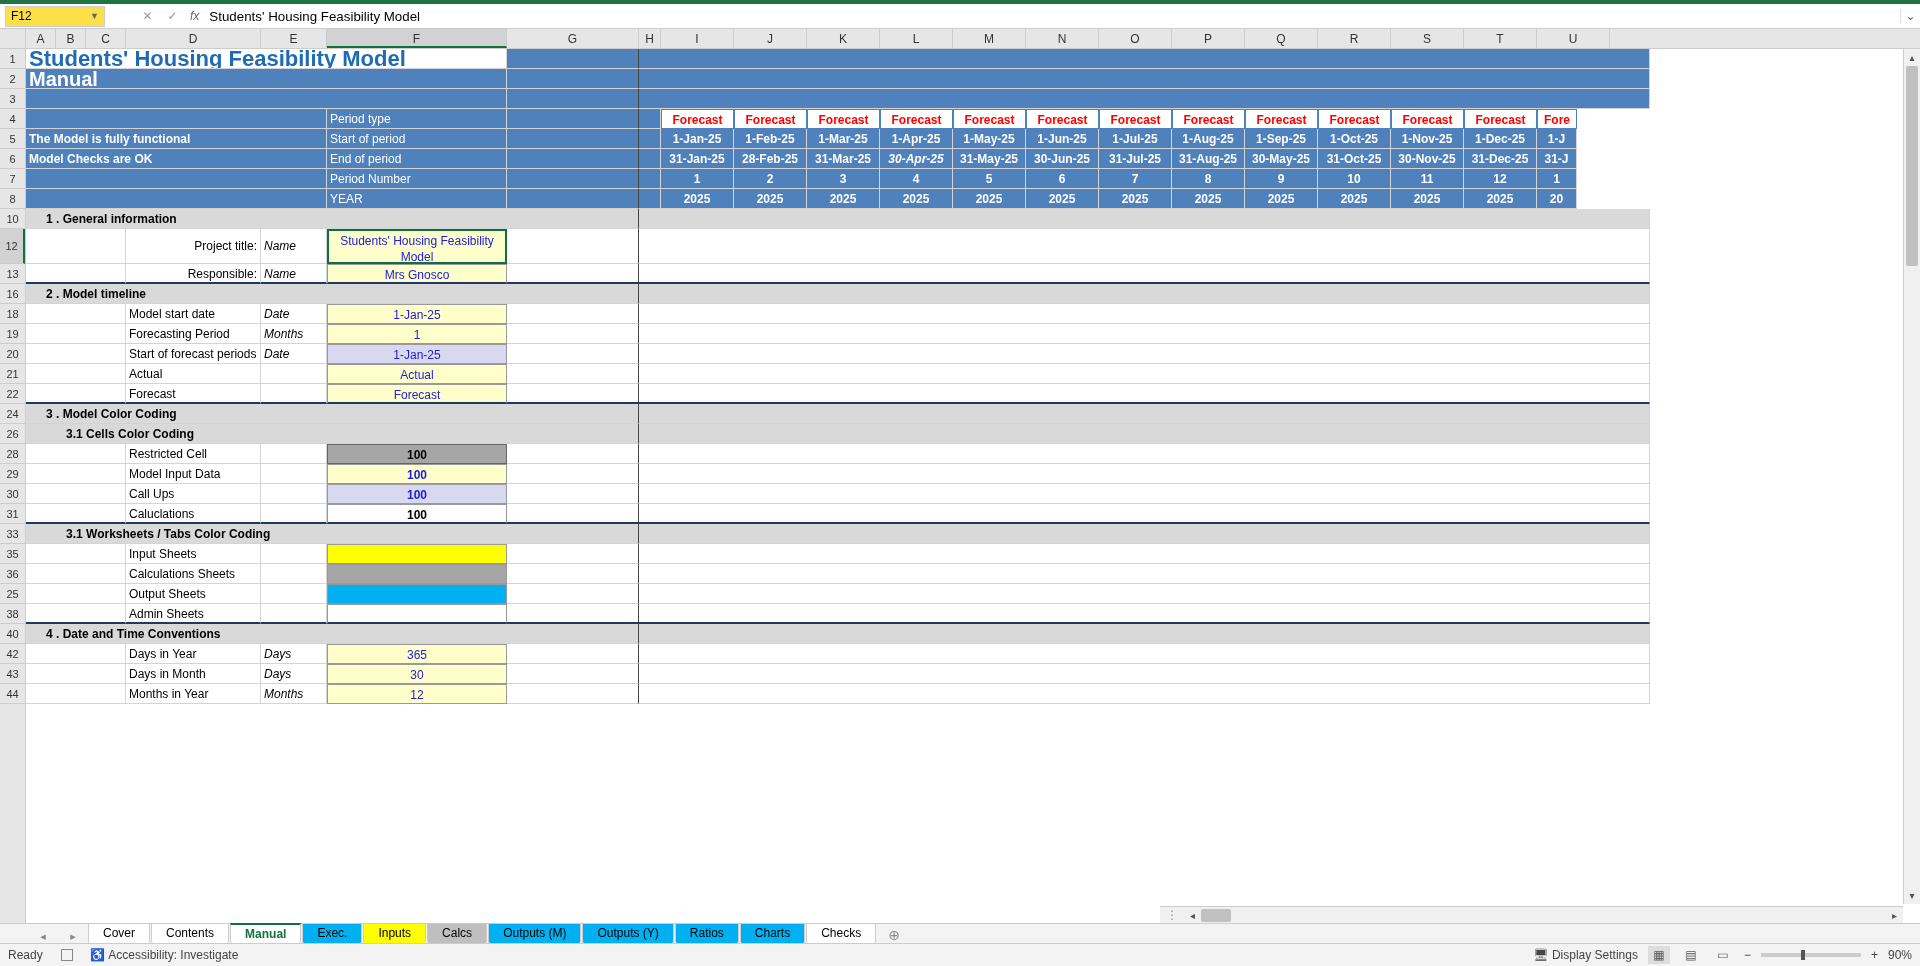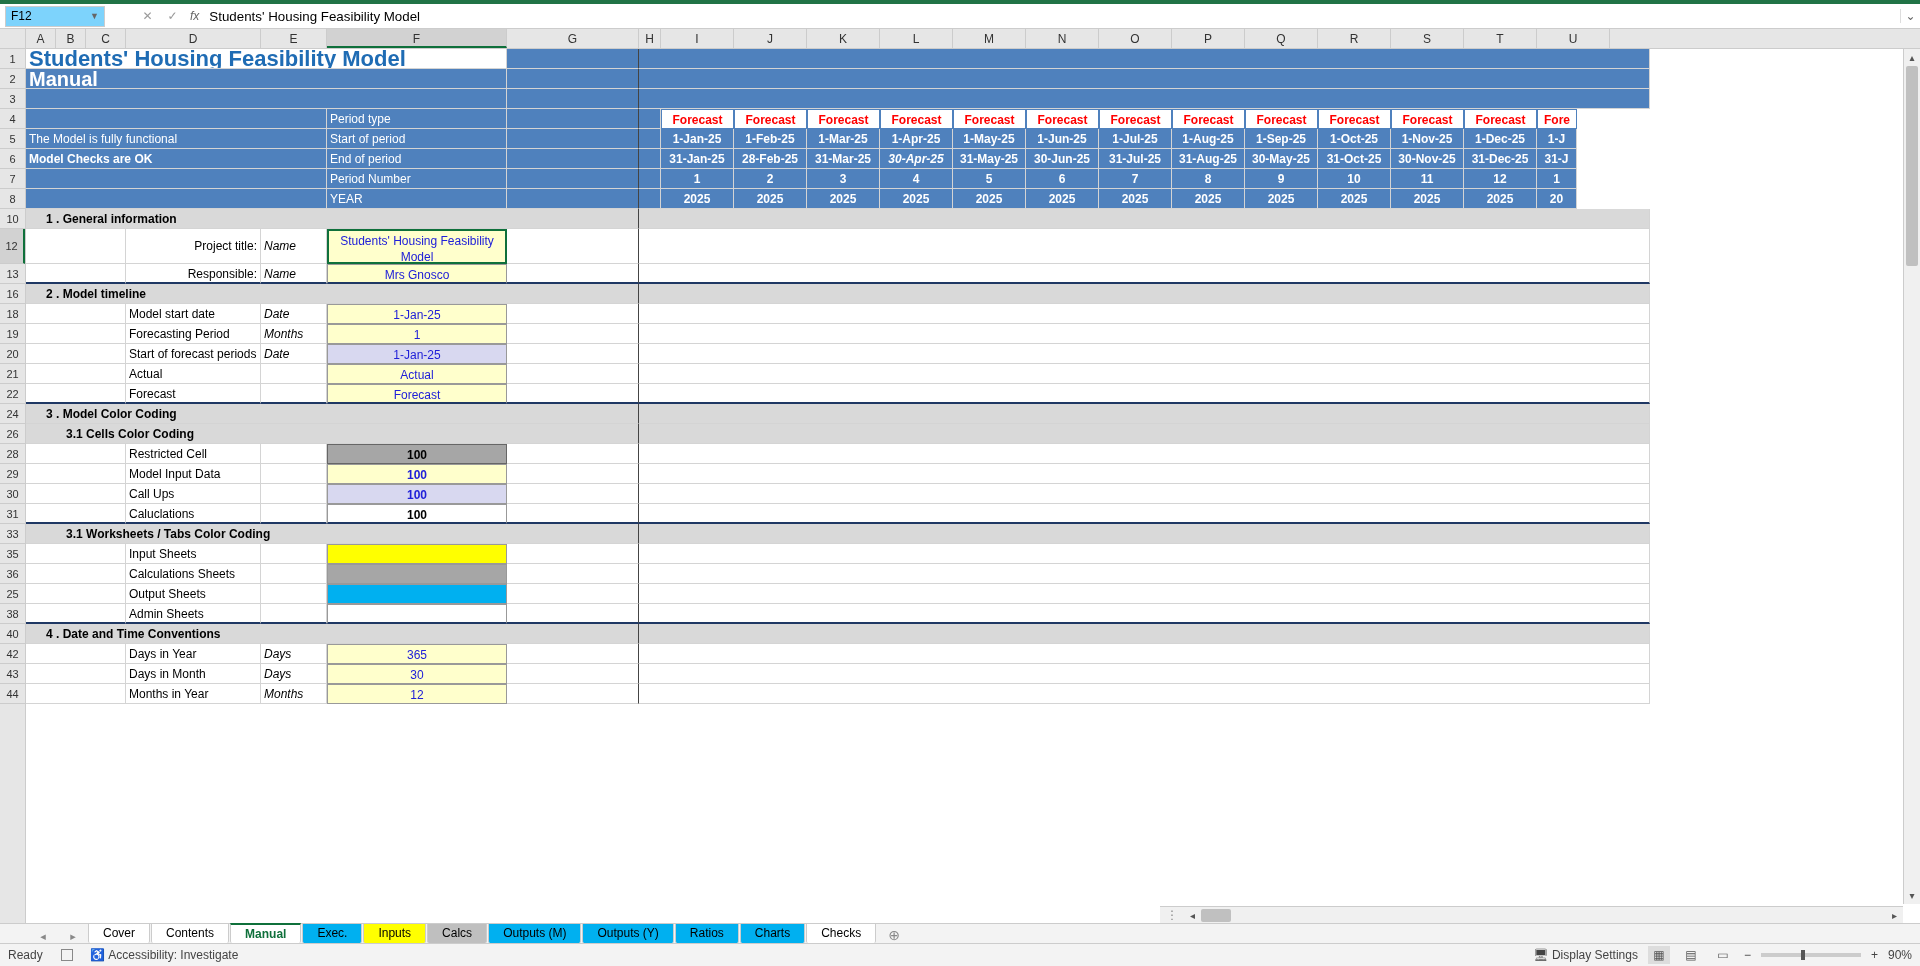--- a/index.html
+++ b/index.html
@@ -1,21 +1,21 @@
 <!DOCTYPE html>
 <html><head>
 <meta charset="utf-8">
 <style>
 * { margin: 0; padding: 0; box-sizing: border-box; font-family: "Segoe UI", Arial, sans-serif; }
 body { background: #fff; overflow: hidden; width: 1920px; height: 966px; position: relative; }
 
 .top-bar { height: 4px; background: #217346; }
 
 .formula-bar { height: 25px; background: #fff; border-bottom: 1px solid #ccc; display: flex; align-items: center; font-size: 12px; }
-.name-box { width: 100px; height: 21px; border: 1px solid #ccc; margin-left: 5px; padding: 0 5px; display: flex; align-items: center; justify-content: space-between; background: #7dd3fc; }
+.name-box { width: 100px; height: 21px; border: 1px solid #ccc; margin-left: 5px; padding: 0 5px; display: flex; align-items: center; justify-content: space-between; background: #fde047; }
 .name-box-caret { font-size: 9px; color: #666; }
 .fb-btn { width: 25px; text-align: center; color: #999; cursor: default; }
 .fx-label { font-style: italic; color: #666; margin: 0 5px; }
 .formula-input { flex: 1; padding: 0 5px; height: 21px; border: none; outline: none; }
 .fb-expand { width: 20px; text-align: center; color: #666; border-left: 1px solid #ddd; }
 
 .col-headers { height: 20px; background: #e6e6e6; border-bottom: 1px solid #ccc; display: flex; position: relative; }
 .corner { width: 26px; border-right: 1px solid #ccc; background: #e6e6e6; }
 .ch { border-right: 1px solid #ccc; text-align: center; font-size: 12px; color: #333; line-height: 20px; }
 .ch.sel { background: #d2d2d2; border-bottom: 2px solid #0f703b; }
@@ -188,21 +188,21 @@
         <div class="cell forecast-hdr" style="width: 73px;">Forecast</div>
         <div class="cell forecast-hdr" style="width: 73px;">Forecast</div>
         <div class="cell forecast-hdr" style="width: 73px;">Forecast</div>
         <div class="cell forecast-hdr" style="width: 73px;">Forecast</div>
         <div class="cell forecast-hdr" style="width: 73px;">Forecast</div>
         <div class="cell forecast-hdr" style="width: 73px;">Forecast</div>
         <div class="cell forecast-hdr" style="width: 73px;">Forecast</div>
         <div class="cell forecast-hdr" style="width: 40px;">Fore</div>
       </div>
       <div class="row">
-        <div class="cell blue-bg" style="width: 301px; font-weight: normal;">The Model is fully functional</div>
+        <div class="cell blue-bg" style="width: 301px; font-weight: bold;">The Model is fully functional</div>
         <div class="cell blue-bg" style="width: 180px;">Start of period</div>
         <div class="cell blue-bg freeze-line-v" style="width: 132px;"></div>
         <div class="cell blue-bg" style="width: 22px;"></div>
         <div class="cell blue-bg date-hdr date-bold" style="width: 73px;">1-Jan-25</div>
         <div class="cell blue-bg date-hdr date-bold" style="width: 73px;">1-Feb-25</div>
         <div class="cell blue-bg date-hdr date-bold" style="width: 73px;">1-Mar-25</div>
         <div class="cell blue-bg date-hdr date-bold" style="width: 73px;">1-Apr-25</div>
         <div class="cell blue-bg date-hdr date-bold" style="width: 73px;">1-May-25</div>
         <div class="cell blue-bg date-hdr date-bold" style="width: 73px;">1-Jun-25</div>
         <div class="cell blue-bg date-hdr date-bold" style="width: 73px;">1-Jul-25</div>

